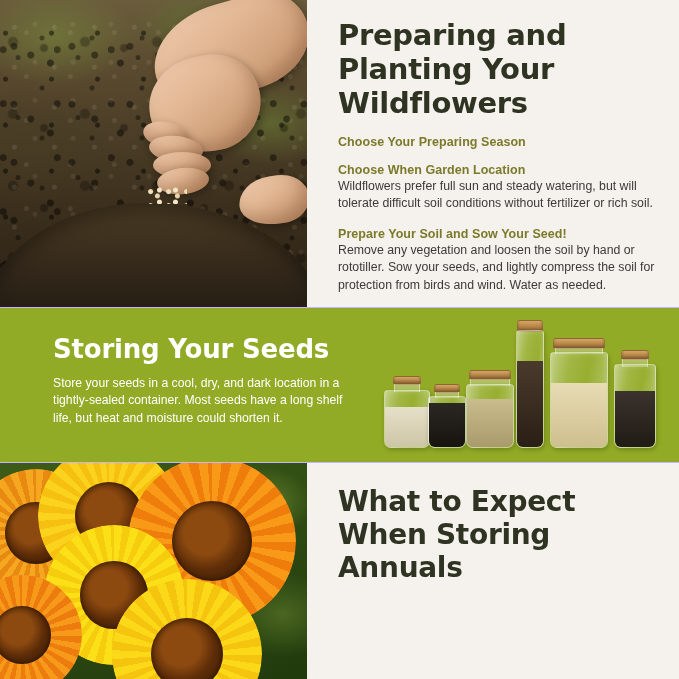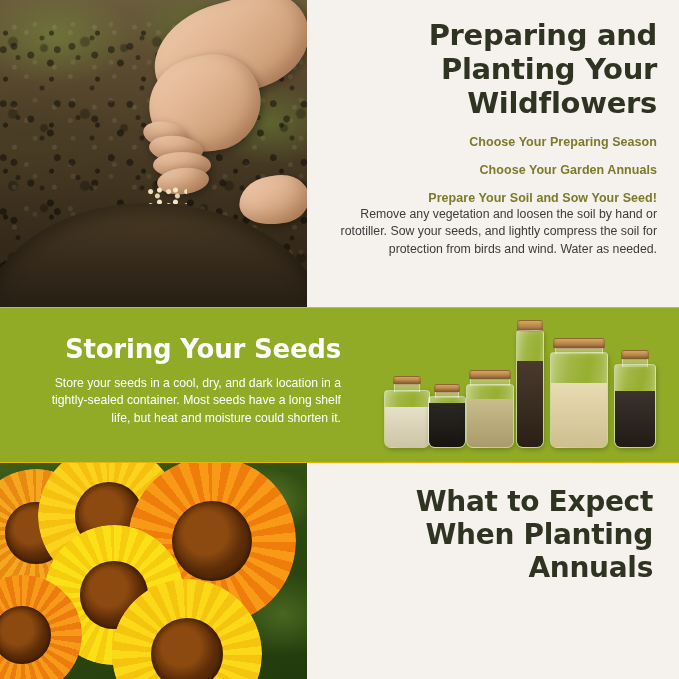--- a/index.html
+++ b/index.html
@@ -9,22 +9,21 @@
     height: 679px;
     overflow: hidden;
     background: #f5f1ec;
     font-family: "Liberation Sans", sans-serif;
   }
 
   #infographic {
     position: relative;
     width: 679px;
     height: 641px;
-    background: #eab308;
-    text-align: right;
+    background: #c4b5fd;
   }
 
   
   .section-one {
     position: absolute;
     left: 0; top: 0;
     width: 679px; height: 307px;
     display: flex;
   }
 
@@ -46,21 +45,21 @@
   .section-two {
     position: absolute;
     left: 0; top: 308px;
     width: 679px; height: 154px;
     background: #92ab26;
     overflow: hidden;
   }
 
   .section-two-text {
     position: absolute;
-    left: 41px; top: 26px;
+    left: 53px; top: 26px;
     width: 300px;
   }
 
   .jars-wrap {
     position: absolute;
     left: 378px;
     top: 8px;
     width: 295px;
     height: 140px;
   }
@@ -281,21 +280,22 @@
       <div class="hand hand-f4"></div>
       <div class="hand hand-2"></div>
       <div class="seeds"></div>
     </div>
 
     <div class="section-one-text">
       <h1 class="title">Preparing and Planting Your Wildflowers</h1>
 
       <h2 class="sub">Choose Your Preparing Season</h2>
 
-      <h2 class="sub">Choose Your Garden Annuals</h2>
+      <h2 class="sub">Choose When Garden Location</h2>
+      <p class="body">Wildflowers prefer full sun and steady watering, but will tolerate difficult soil conditions without fertilizer or rich soil.</p>
 
       <h2 class="sub">Prepare Your Soil and Sow Your Seed!</h2>
       <p class="body">Remove any vegetation and loosen the soil by hand or rototiller. Sow your seeds, and lightly compress the soil for protection from birds and wind. Water as needed.</p>
     </div>
   </div>
 
   <div class="section-two">
 
     <div class="section-two-text">
       <h1 class="title">Storing Your Seeds</h1>
@@ -373,17 +373,17 @@
       </div>
       <div class="bloom" style="left:-38px; top:112px; width:120px; height:120px; --p1:#f79a1a; --p2:#ec7c0e;">
         <div class="dots"></div>
       </div>
       <div class="bloom" style="left:112px; top:116px; width:150px; height:150px; --p1:#fcd918; --p2:#f5c40f;">
         <div class="dots"></div>
       </div>
     </div>
 
     <div class="section-three-text">
-      <h1 class="title">What to Expect When Planting Annuals</h1>
+      <h1 class="title">What to Expect When Storing Annuals</h1>
     </div>
   </div>
 
 </div>
 
 </body></html>

